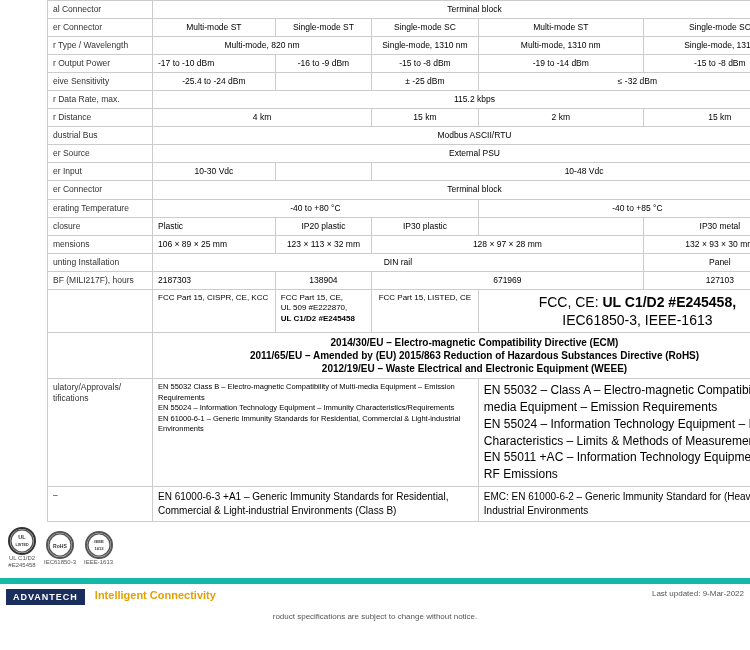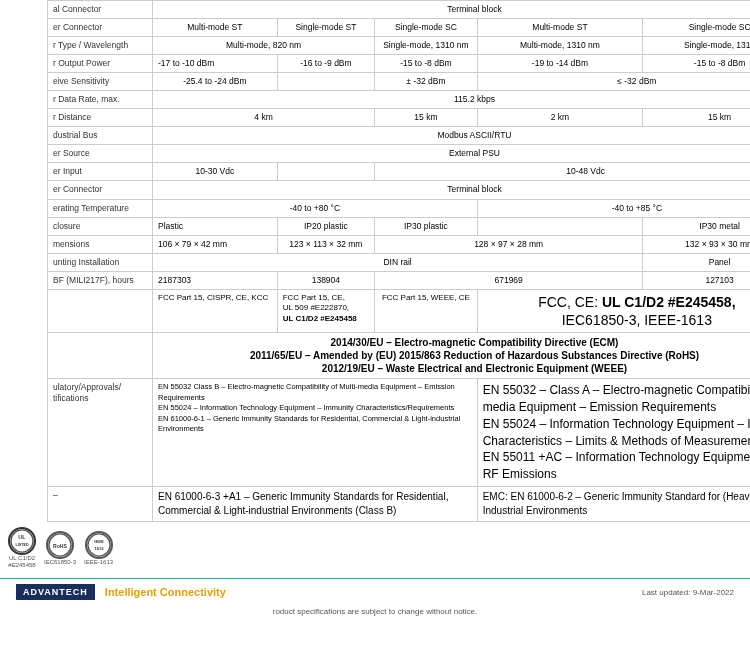--- a/index.html
+++ b/index.html
@@ -71,24 +71,24 @@
       justify-content: center;
       font-size: 7px;
       font-weight: bold;
       color: #333;
       text-align: center;
       line-height: 1.1;
     }
 
     .footer-bar {
       background: #fff;
-      border-top: 1px solid #14b8a6;
+      border-top: 6px solid #14b8a6;
       display: flex;
-      align-items: center;
-      padding: 5px 16px;
+      align-items: flex-start;
+      padding: 5px 6px;
       margin-top: 4px;
     }
 
     .advantech-logo {
       background: #1a2e5e;
       color: #fff;
       font-size: 9px;
       font-weight: bold;
       padding: 3px 7px;
       letter-spacing: 1px;
@@ -151,21 +151,21 @@
       <td class="center-text">-16 to -9 dBm</td>
       <td class="center-text">-15 to -8 dBm</td>
       <td class="center-text">-19 to -14 dBm</td>
       <td class="center-text">-15 to -8 dBm</td>
     </tr>
 
     <tr>
       <td class="row-label">eive Sensitivity</td>
       <td class="center-text">-25.4 to -24 dBm</td>
       <td class="center-text"></td>
-      <td class="center-text">± -32 dBm</td>
+      <td class="center-text">± -25 dBm</td>
       <td colspan="2" class="center-text">≤ -32 dBm</td>
     </tr>
 
 
     <tr>
       <td class="row-label">r Data Rate, max.</td>
       <td colspan="5" class="center-text">115.2 kbps</td>
     </tr>
 
     <tr>
@@ -208,21 +208,21 @@
       <td class="row-label">closure</td>
       <td>Plastic</td>
       <td class="center-text">IP20 plastic</td>
       <td class="center-text">IP30 plastic</td>
       <td></td>
       <td class="center-text">IP30 metal</td>
     </tr>
 
     <tr>
       <td class="row-label">mensions</td>
-      <td>106 × 79 × 42 mm</td>
+      <td>106 × 89 × 25 mm</td>
       <td class="center-text">123 × 113 × 32 mm</td>
       <td colspan="2" class="center-text">128 × 97 × 28 mm</td>
       <td class="center-text">132 × 93 × 30 mm</td>
     </tr>
 
     <tr>
       <td class="row-label">unting Installation</td>
       <td colspan="4" class="center-text">DIN rail</td>
       <td class="center-text">Panel</td>
     </tr>
@@ -234,21 +234,21 @@
       <td colspan="2" class="center-text">671969</td>
       <td class="center-text">127103</td>
     </tr>
 
     <tr>
       <td class="row-label"></td>
       <td style="font-size:8px;">FCC Part 15, CISPR, CE, KCC</td>
       <td style="font-size:8px;white-space:pre-line;">FCC Part 15, CE,
 UL 509 #E222870,
 <span class="ul-bold">UL C1/D2 #E245458</span></td>
-      <td class="center-text" style="font-size:8px;">FCC Part 15, WEEE, CE</td>
+      <td class="center-text" style="font-size:8px;">FCC Part 15, LISTED, CE</td>
       <td colspan="2" class="center-text" style="font-size:14px;">FCC, CE: <span class="bold">UL C1/D2 #E245458,</span><br>IEC61850-3, IEEE-1613</td>
     </tr>
 
     <tr>
       <td class="row-label"></td>
       <td colspan="5" class="center-text regulatory-section">
         2014/30/EU – Electro-magnetic Compatibility Directive (ECM)<br>
         2011/65/EU – Amended by (EU) 2015/863 Reduction of Hazardous Substances Directive (RoHS)<br>
         2012/19/EU – Waste Electrical and Electronic Equipment (WEEE)
       </td>

